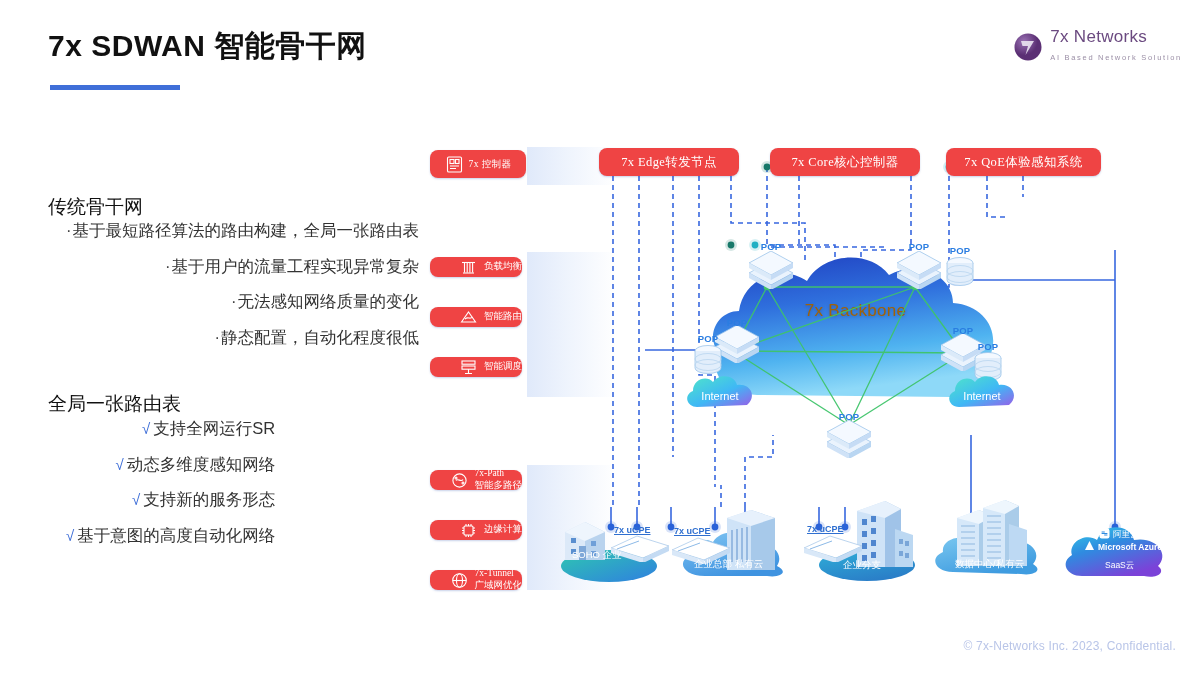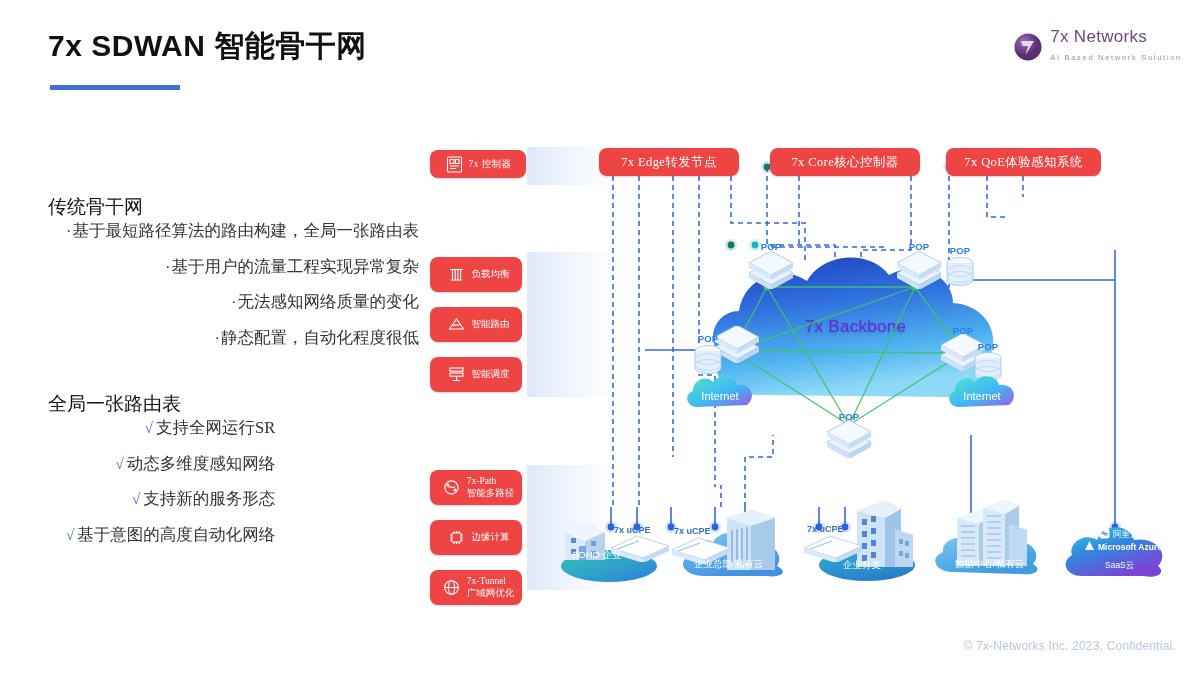--- a/index.html
+++ b/index.html
@@ -24,62 +24,62 @@
   #logo-text-wrap { display:flex; flex-direction:column; line-height:1; }
   #logo-name { font-size:17px; color:#6b4a80; letter-spacing:.3px; }
   #logo-tag { font-size:7.5px; color:#9b8fa6; letter-spacing:1.7px; margin-top:9px; }
 
   
   .sec-head { position:absolute; font-size:19px; font-weight:normal; color:#111; }
   #sec1-head { left:48px; top:194px; }
   #sec2-head { left:48px; top:391px; }
   .bullets { position:absolute; left:66px;text-align:right; }
   #sec1-list { top:222px; }
-  #sec2-list { top:420px;font-family:Liberation Serif, serif; }
+  #sec2-list { top:420px; }
   .bullet { font-size:16.5px; color:#333; line-height:1; margin-bottom:19px; white-space:nowrap; }
   .bullet .mk { color:#444; margin-right:1px; }
   .bullet.chk .mk { color:#3f6fd8; font-size:15px; margin-right:3px; }
 
   
   #diagram { position:absolute; left:415px; top:135px; width:775px; height:475px; }
 
   .vpanel {
     position:absolute;
     background:linear-gradient(90deg, rgba(222,232,250,.95) 0%, rgba(233,240,252,.75) 45%, rgba(255,255,255,0) 100%);
   }
 
   .chip {
     position:absolute; background:#ef4444; border-radius:8px; color:#fff;
     display:flex; align-items:center; justify-content:center; gap:6px;
     font-size:11px; white-space:nowrap; box-shadow:0 1px 2px rgba(40,80,170,.25);font-family:Liberation Serif, serif;
   }
   .chip.top { font-size:12.5px; letter-spacing:.4px; height:28px; }
-  .chip.side { height:35px; justify-content:center; padding-left:4px; font-size:9.5px; }
+  .chip.side { height:20px; justify-content:flex-end; padding-left:4px; font-size:9.5px; }
   .chip.side .lbl2 { display:flex; flex-direction:column; line-height:1.25; }
   .chip-ico { width:19px; height:19px; flex:0 0 19px; }
 
   svg.wires { position:absolute; left:0; top:0; width:775px; height:475px; overflow:visible; }
 
   
   #cloud { position:absolute; left:288px; top:110px; width:305px; height:165px; }
   #cloud-label {
-    position:absolute; left:288px; top:182px; width:305px; text-align:center;
-    color:#6d28d9; font-size:17px; letter-spacing:.3px; text-shadow:0 1px 3px rgba(20,50,120,.35);
+    position:absolute; left:288px; top:166px; width:305px; text-align:center;
+    color:#a16207; font-size:17px; letter-spacing:.3px; text-shadow:0 1px 3px rgba(20,50,120,.35);
   }
   .inet {
     position:absolute; width:66px; height:34px; color:#fff; font-size:11px;
     display:flex; align-items:center; justify-content:center;
   }
   .pop {
     position:absolute; color:#2a7de1; font-size:9.5px; font-weight:bold;
     text-align:center; width:40px; letter-spacing:.2px;
   }
   .node-img { position:absolute; }
   .site-cap { position:absolute; color:#fff; font-size:9.5px; white-space:nowrap; }
-  .ucpe-lbl { position:absolute; color:#2f6fd0; font-size:9px; font-weight:bold; white-space:nowrap; }
+  .ucpe-lbl { position:absolute; color:#2f6fd0; font-size:9px; font-weight:bold; white-space:nowrap;text-decoration:underline; }
 
   #saas-cloud { position:absolute; left:645px; top:375px; width:110px; height:72px; }
   .saas-line { position:absolute; color:#fff; font-size:8.5px; white-space:nowrap;
                display:flex; align-items:center; gap:3px; }
 
   #footer {
     position:absolute; right:24px; bottom:22px; font-size:12px; color:#b9c5e8;
     letter-spacing:.2px;
   }
 </style>

